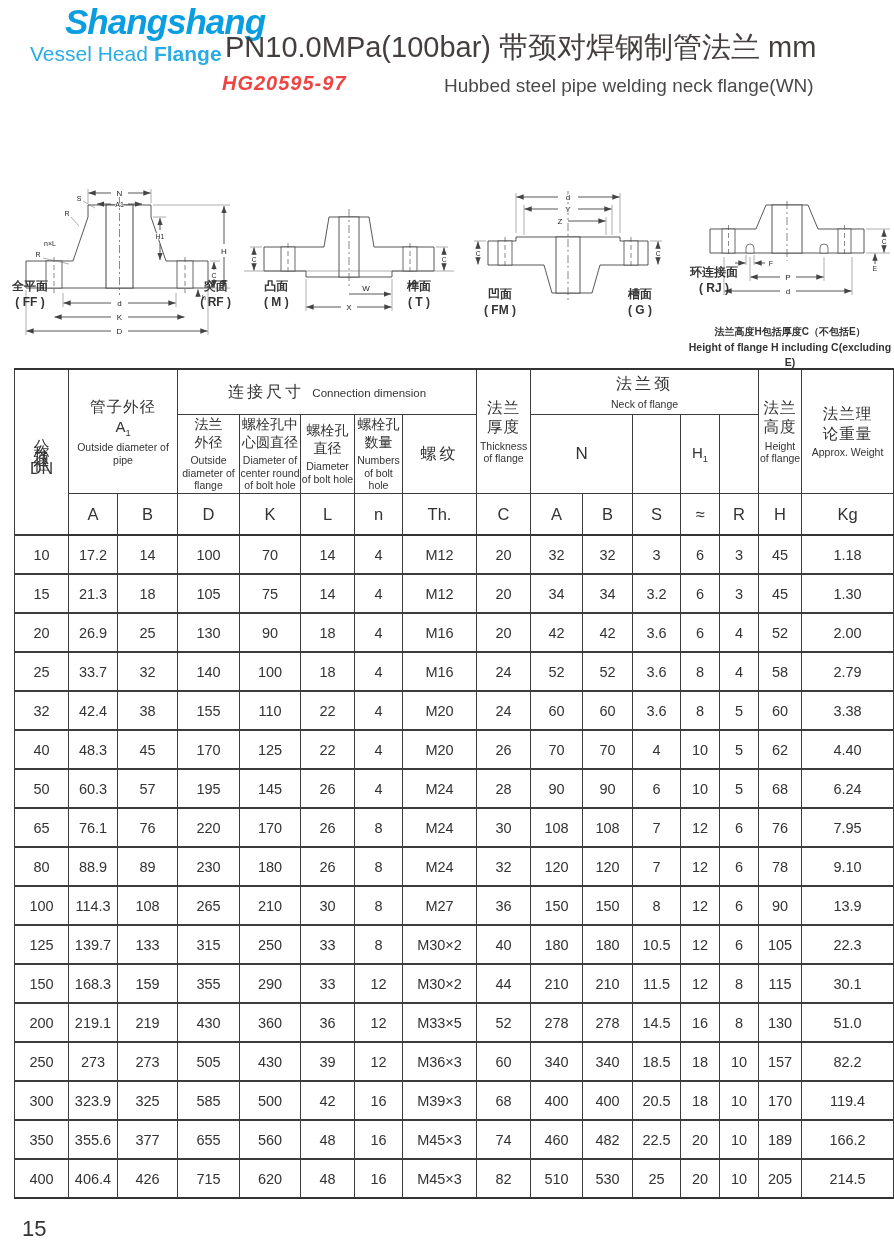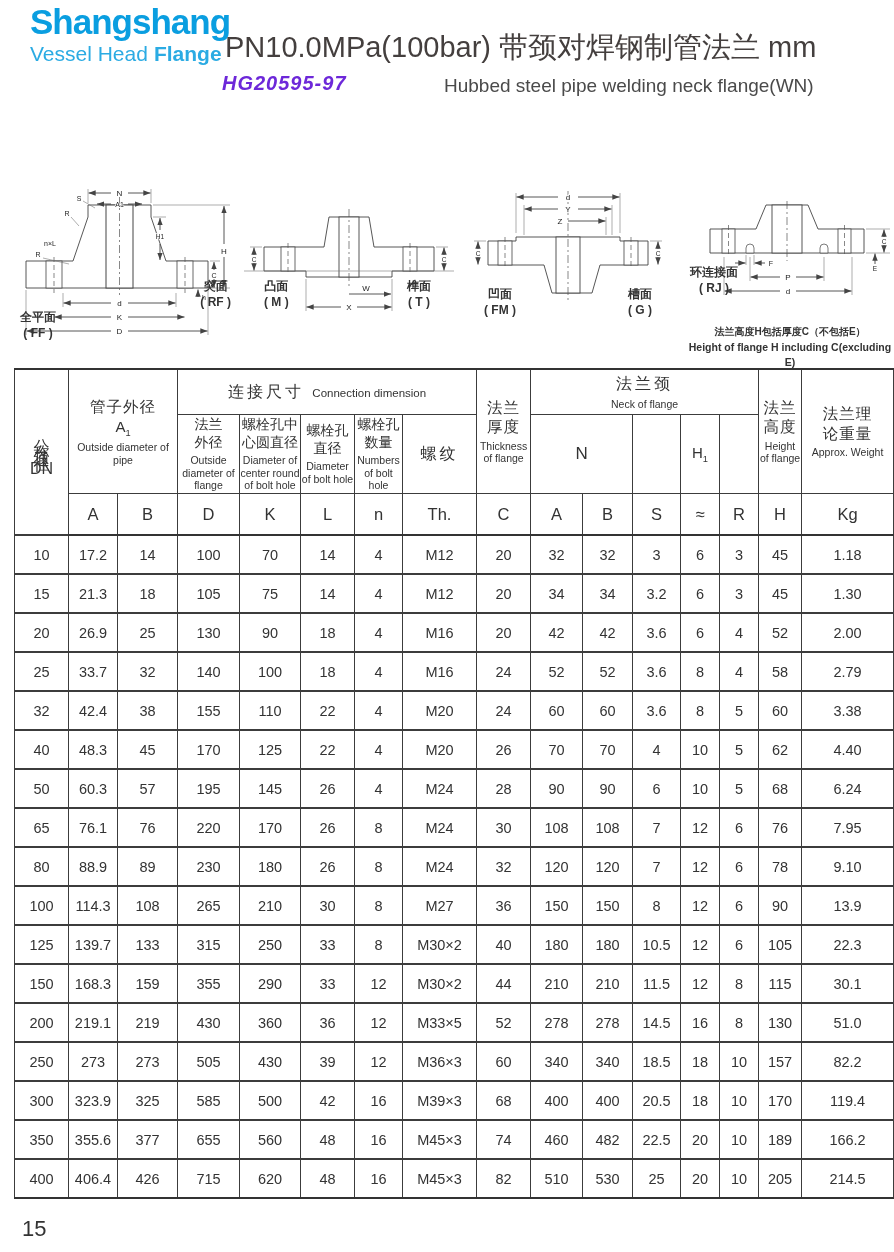--- a/index.html
+++ b/index.html
@@ -2,25 +2,25 @@
 <html lang="zh"><head>
 <meta charset="utf-8">
 <style>
   html,body{margin:0;padding:0;background:#fff;}
   body{width:894px;height:1252px;position:relative;overflow:hidden;
        font-family:"Liberation Sans","DejaVu Sans",sans-serif;color:#3a3a3a;}
   .page{position:absolute;inset:0;background:#fff;}
 
   
   .logo{position:absolute;left:30px;top:4px;}
-  .logo-main{font-size:35px;font-weight:bold;color:#0a9ee0;line-height:1.05;letter-spacing:-1px;}
+  .logo-main{font-size:35px;font-weight:bold;font-style:italic;color:#0a9ee0;line-height:1.05;letter-spacing:-1px;margin-left:35px;}
   .logo-sub{font-size:21px;color:#2babe3;margin-top:1px;white-space:nowrap;}
   .logo-sub .b{font-weight:bold;margin-left:6px;}
   .title{position:absolute;left:225px;top:28px;font-size:29px;color:#443f3e;white-space:nowrap;}
-  .standard{position:absolute;left:222px;top:72px;font-size:20px;font-weight:bold;font-style:italic;color:#6d28d9;letter-spacing:1px;}
+  .standard{position:absolute;left:222px;top:72px;font-size:20px;font-weight:bold;font-style:italic;color:#ef4444;letter-spacing:1px;}
   .subtitle{position:absolute;left:444px;top:75px;font-size:19px;color:#4a4a4a;white-space:nowrap;}
 
   
   .drawings{position:absolute;left:0;top:173px;width:894px;height:195px;}
   .drawing{position:absolute;}
   .d1{left:8px;top:0;width:225px;height:192px;}
   .d2{left:236px;top:26px;width:225px;height:150px;}
   .d3{left:458px;top:14px;width:220px;height:160px;}
   .d4{left:680px;top:0;width:214px;height:150px;}
   .cap{position:absolute;font-size:12px;font-weight:bold;color:#333;text-align:center;line-height:1.3;white-space:nowrap;}
@@ -136,21 +136,21 @@
         <line class="ln" x1="216" y1="71" x2="216" y2="33" marker-end="url(#m1)"></line>
         <line class="ln" x1="216" y1="84" x2="216" y2="114" marker-end="url(#m1)"></line>
         <text x="216" y="81">H</text>
         <line class="ext" x1="202" y1="88" x2="212" y2="88"></line>
         <line class="ln" x1="206" y1="97" x2="206" y2="89" marker-end="url(#m1)"></line>
         <line class="ln" x1="206" y1="106" x2="206" y2="114" marker-end="url(#m1)"></line>
         <text class="s7" x="206" y="105">C</text>
         <line class="ln" x1="190" y1="124" x2="190" y2="116.5" marker-end="url(#m1)"></line>
         <text class="s7" x="196" y="127">h</text>
       </svg>
-      <div class="cap" style="left:12px;top:106px;margin-top:31px;">
+      <div class="cap" style="left:4px;top:106px;">
         <span>全平面</span><br>
         <span>( FF )</span>
       </div>
       <div class="cap" style="right:2px;top:106px;">
         <span>突面</span><br>
         <span>( RF )</span>
       </div>
     </div>
 
     <div class="drawing d2">

